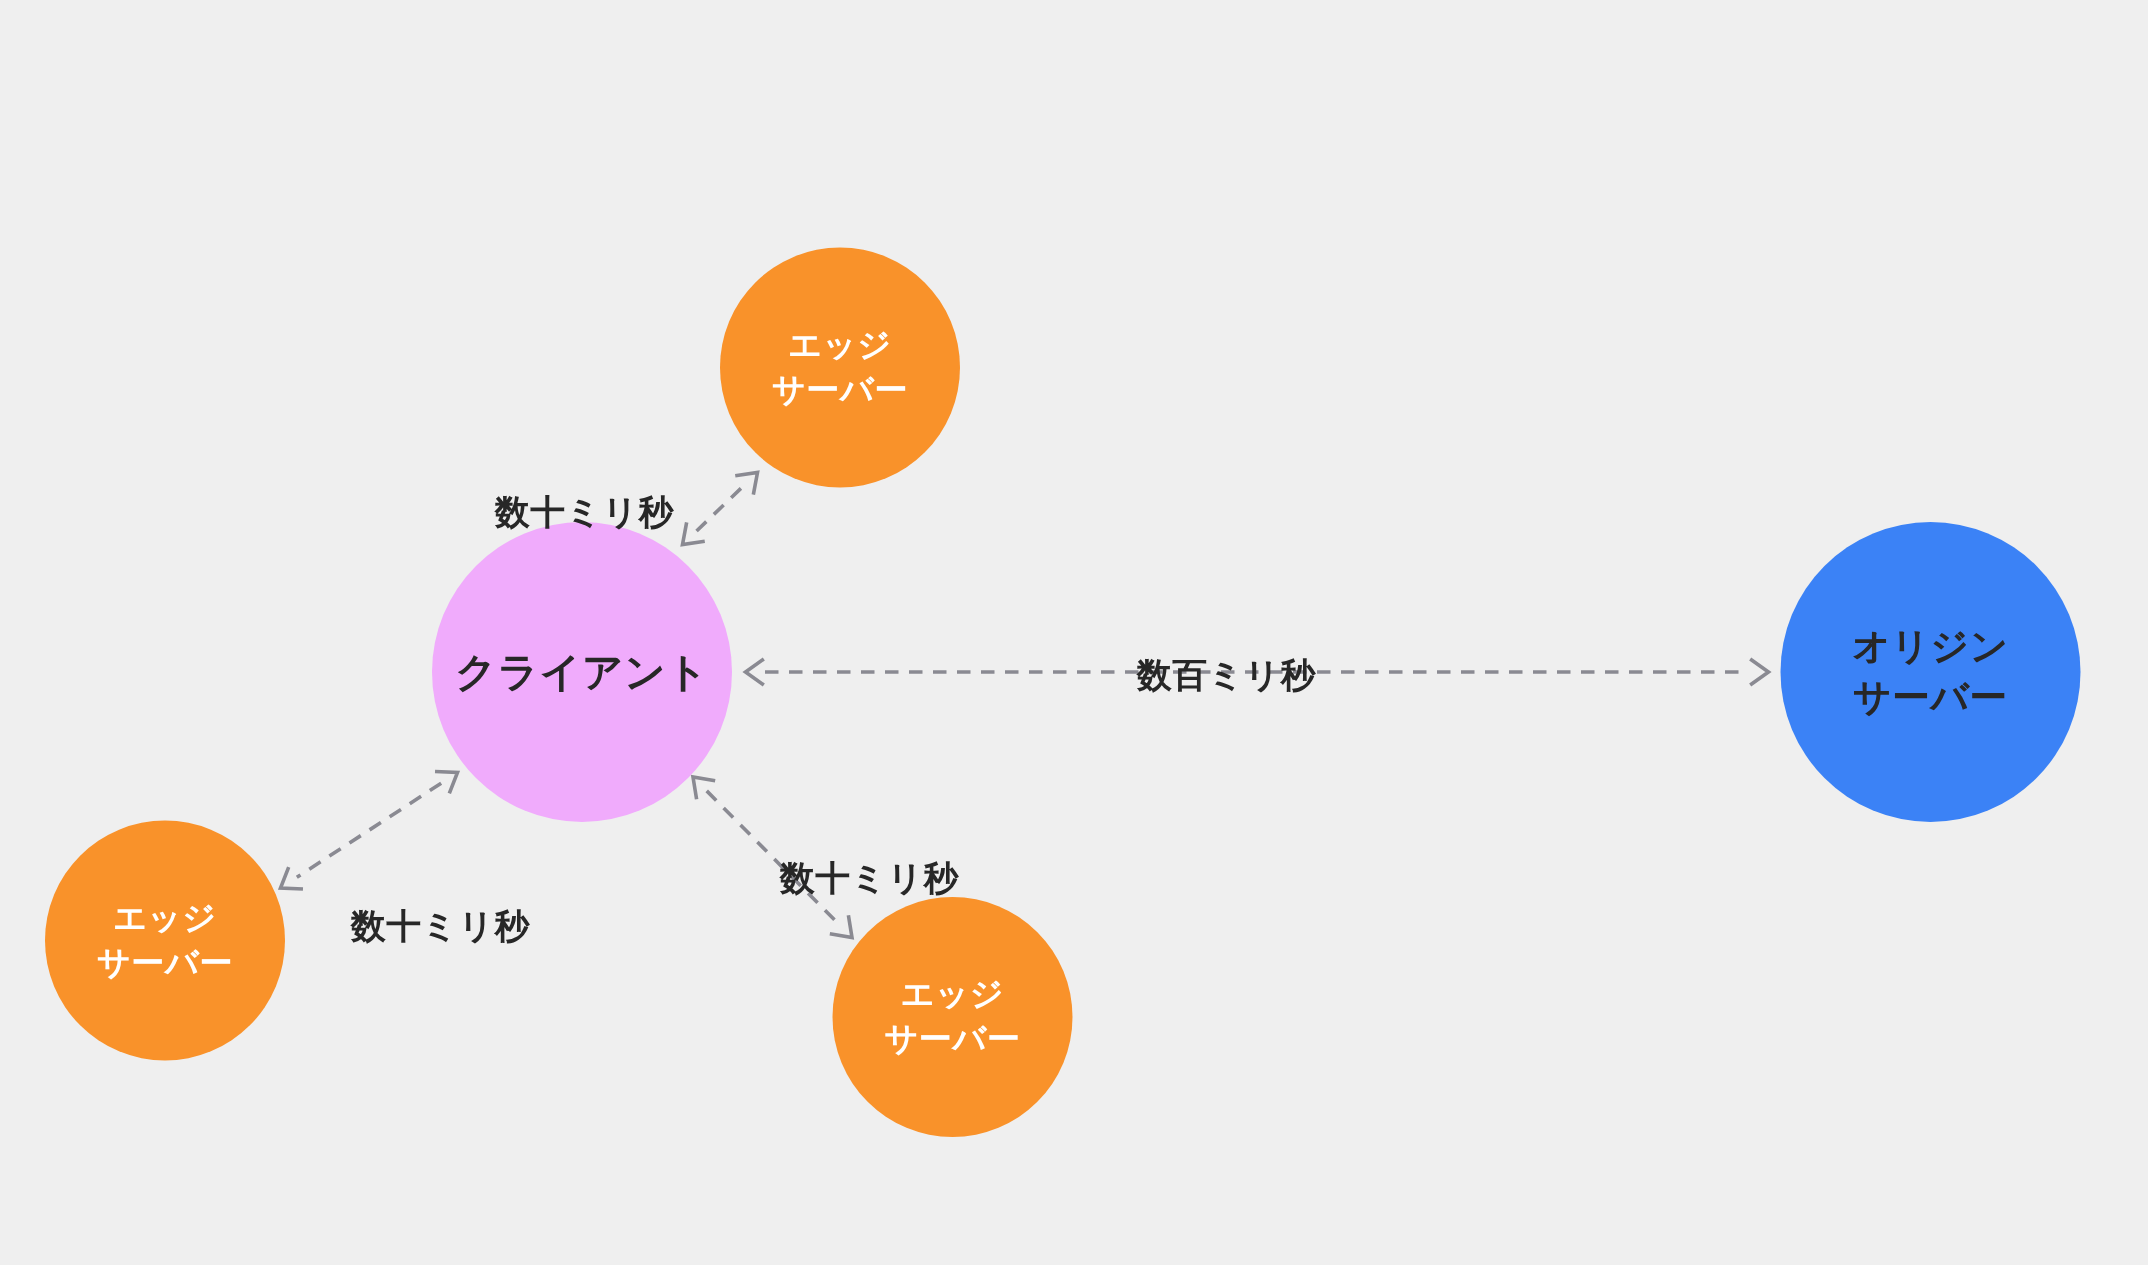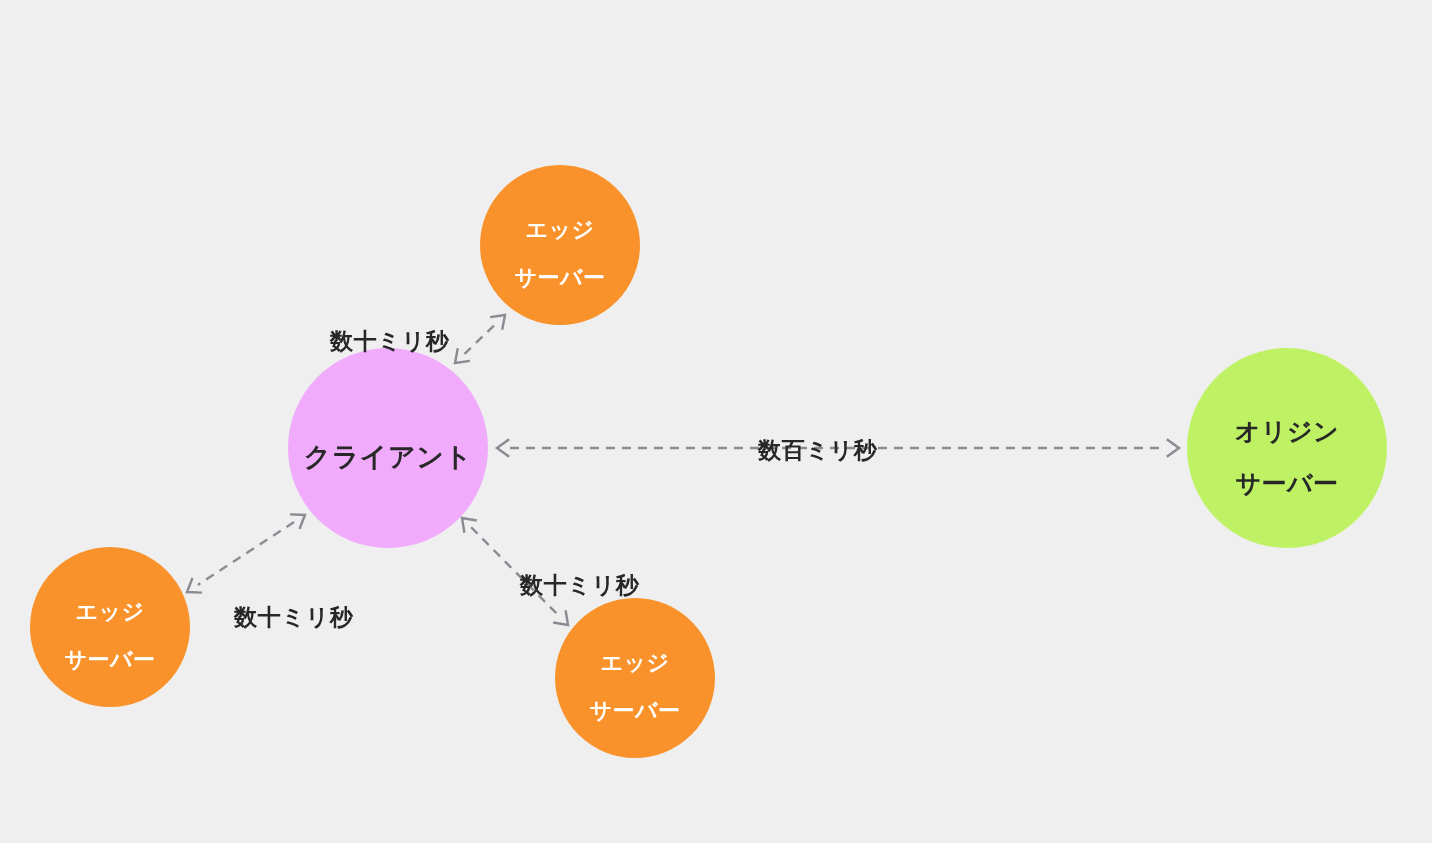--- a/index.html
+++ b/index.html
@@ -37,21 +37,20 @@
     text-align: center;
     box-sizing: border-box;
     user-select: none;
   }
   .node-label-line {
     display: block;
     line-height: 1.36;
     white-space: nowrap;
     font-weight: 700;
     letter-spacing: 0.02em;
-    margin-top: 18px;
   }
   .node-client .node-label-line,
   .node-origin .node-label-line {
     color: #272727;
   }
   .node-edge .node-label-line {
     color: #ffffff;
   }
   .node-client .node-label-line { font-size: 27px; }
   .node-origin .node-label-line { font-size: 25px; }
@@ -99,21 +98,21 @@
   </svg>
 
   <div id="node-layer">
       <div class="node-circle node-edge" style="left: 480px; top: 165px; width: 160px; height: 160px; background: rgb(249, 146, 42);">
         <span class="node-label-line">エッジ</span>
         <span class="node-label-line">サーバー</span>
       </div>
       <div class="node-circle node-client" style="left: 288px; top: 348px; width: 200px; height: 200px; background: #f0abfc; text-align: center;">
         <span class="node-label-line">クライアント</span>
       </div>
-      <div class="node-circle node-origin" style="left: 1187px; top: 348px; width: 200px; height: 200px; background: #bef264;">
+      <div class="node-circle node-origin" style="left: 1187px; top: 348px; width: 200px; height: 200px; background: #3b82f6;">
         <span class="node-label-line">オリジン</span>
         <span class="node-label-line">サーバー</span>
       </div>
       <div class="node-circle node-edge" style="left: 30px; top: 547px; width: 160px; height: 160px; background: rgb(249, 146, 42);">
         <span class="node-label-line">エッジ</span>
         <span class="node-label-line">サーバー</span>
       </div>
       <div class="node-circle node-edge" style="left: 555px; top: 598px; width: 160px; height: 160px; background: rgb(249, 146, 42);">
         <span class="node-label-line">エッジ</span>
         <span class="node-label-line">サーバー</span>

